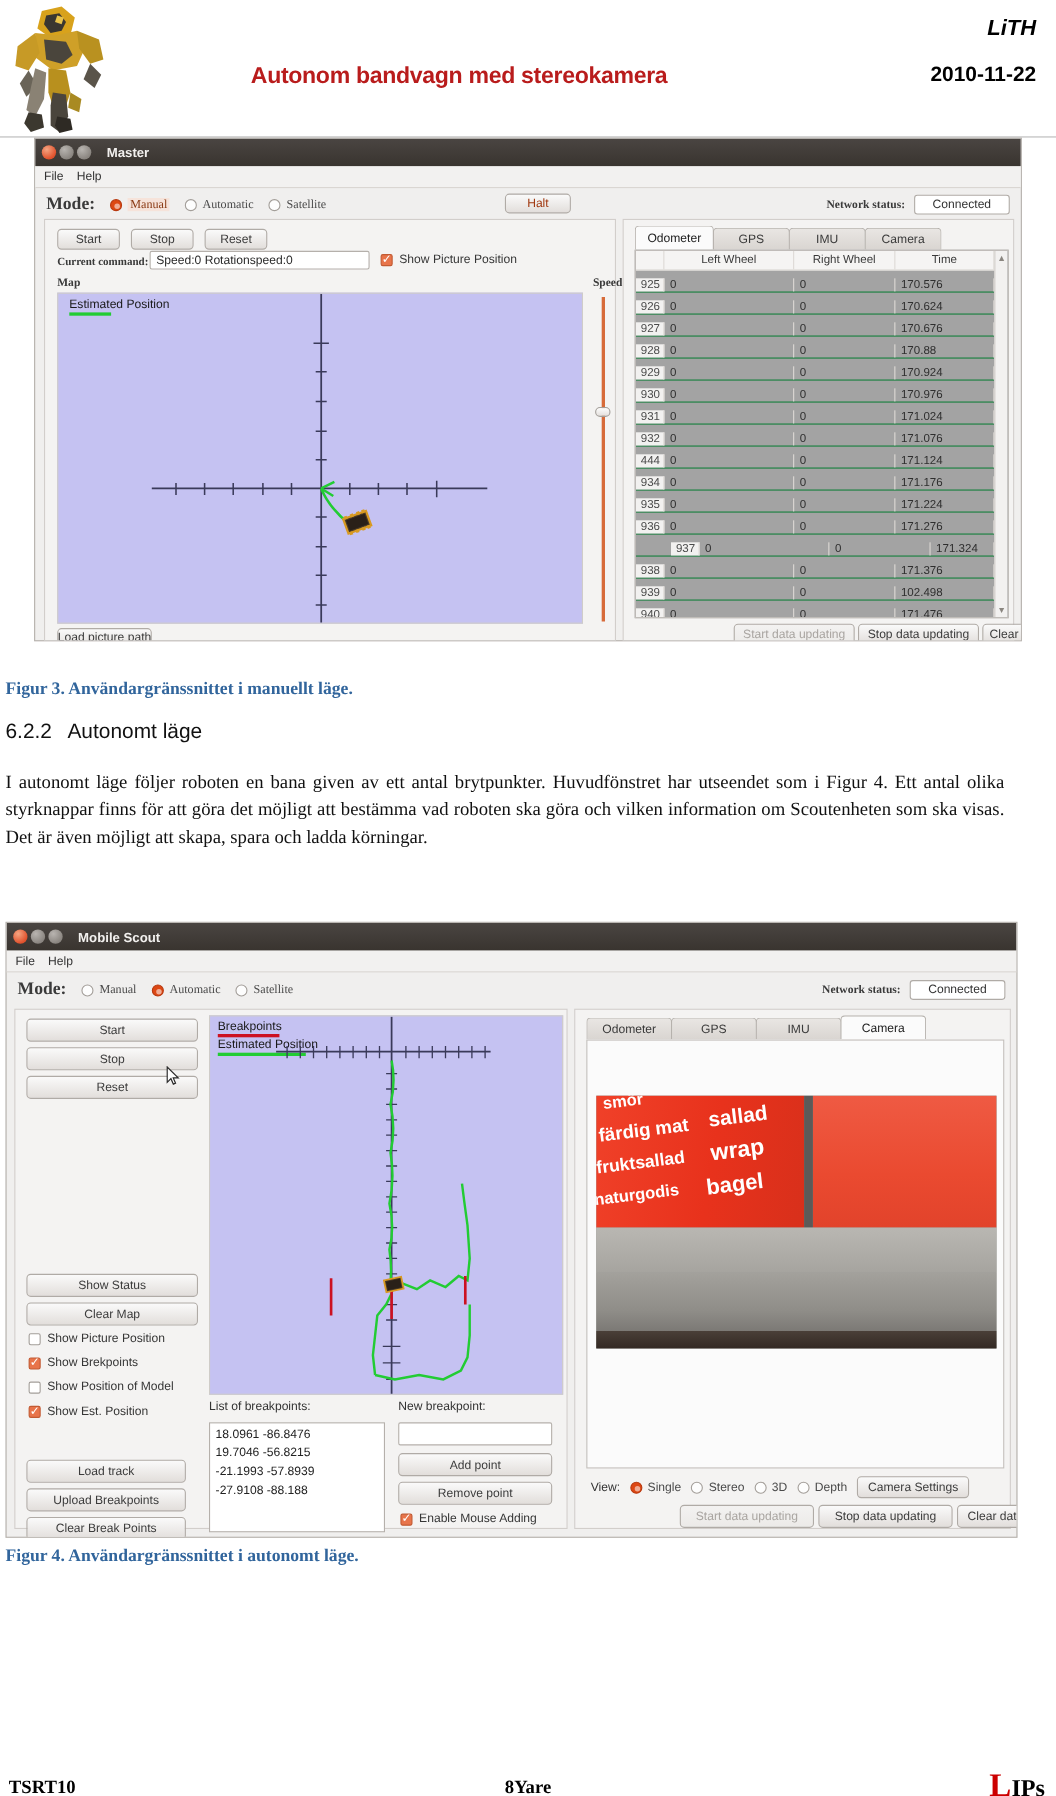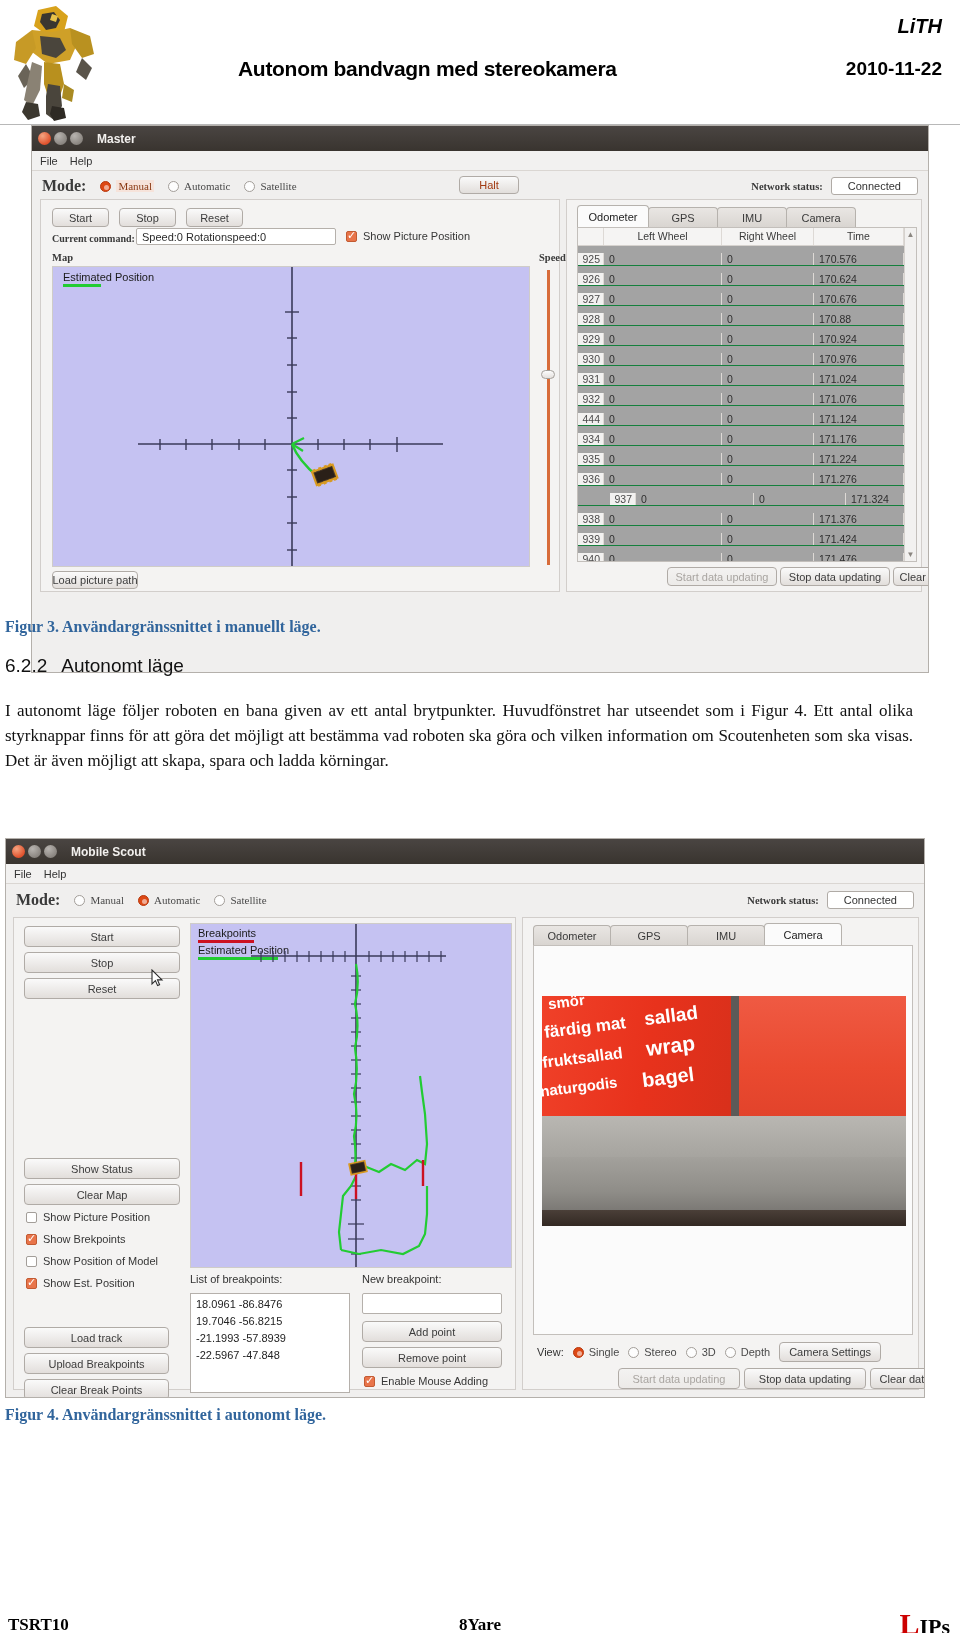--- a/index.html
+++ b/index.html
@@ -16,25 +16,25 @@
   .page-header {
     position:relative;
     height: 125px;
     border-bottom: 1px solid #b8b8b8;
   }
   .robot-logo {
     position:absolute; left:8px; top:2px;
     width:92px; height:120px;
   }
   .hdr-title {
-    position:absolute; left:238px; top:57px;
+    position:absolute; left:228px; top:57px;
     font-size:21px; font-weight:bold;
     font-family:"Liberation Sans", sans-serif;
     letter-spacing:-0.3px;
-    color:#000000;
+    color:#b91c1c;
   }
   .hdr-lith {
     position:absolute; right:18px; top:15px;
     font-size:20px; font-weight:bold; font-style:italic;
     font-family:"Liberation Sans", sans-serif;
     color:#000;
   }
   .hdr-date {
     position:absolute; right:18px; top:58px;
     font-size:19px; font-weight:bold;
@@ -318,21 +318,21 @@
       <path d="M18 100 L30 102 L32 114 L20 118 L14 110 Z" fill="#3c382f"></path>
       <path d="M44 104 L56 106 L58 116 L46 119 L42 112 Z" fill="#2e2a24"></path>
       <path d="M56 82 L66 88 L64 100 L54 96 Z" fill="#a98a22"></path>
     </g>
   </svg>
   <div class="hdr-title">Autonom bandvagn med stereokamera</div>
   <div class="hdr-lith">LiTH</div>
   <div class="hdr-date">2010-11-22</div>
 </div>
 
-<div class="win" style="left:31px; top:125px; width:898px; height:548px;">
+<div class="win" style="left:31px; top:125px; width:898px; height:458px;">
 
   <div class="titlebar">
     <div class="wbtns">
       <span class="wbtn close"></span>
       <span class="wbtn min"></span>
       <span class="wbtn max"></span>
     </div>
     <div class="wtitle">Master</div>
   </div>
 
@@ -537,21 +537,21 @@
           <div class="dt-row">
               <div class="idx" style="width:26px;">938</div>
               <div class="c" style="width:118px;">0</div>
               <div class="c" style="width:92px;">0</div>
               <div class="c" style="flex:1;">171.376</div>
             </div>
           <div class="dt-row">
               <div class="idx" style="width:26px;">939</div>
               <div class="c" style="width:118px;">0</div>
               <div class="c" style="width:92px;">0</div>
-              <div class="c" style="flex:1;">171.424</div>
+              <div class="c" style="flex:1;">102.498</div>
             </div>
           <div class="dt-row">
               <div class="idx" style="width:26px;">940</div>
               <div class="c" style="width:118px;">0</div>
               <div class="c" style="width:92px;">0</div>
               <div class="c" style="flex:1;">171.476</div>
             </div>
         </div>
       </div>
       <div class="vscroll">
@@ -710,21 +710,21 @@
           <rect x="1.6" y="1.6" width="12.8" height="7.8" fill="#2a2018"></rect>
         </g>
       </svg>
     </div>
 
     <div style="position:absolute; left:176px; top:355px; font-family:'Liberation Sans',sans-serif; font-size:11px; color:#333;">List of breakpoints:</div>
     <div style="position:absolute; left:176px; top:375px; width:160px; height:100px; background:#fff; border:1px solid #b5b0ab; padding:2px 5px;">
       <div style="font-family:'Liberation Sans',sans-serif; font-size:11px; color:#222; line-height:17px;">18.0961 -86.8476</div>
       <div style="font-family:'Liberation Sans',sans-serif; font-size:11px; color:#222; line-height:17px;">19.7046 -56.8215</div>
       <div style="font-family:'Liberation Sans',sans-serif; font-size:11px; color:#222; line-height:17px;">-21.1993 -57.8939</div>
-      <div style="font-family:'Liberation Sans',sans-serif; font-size:11px; color:#222; line-height:17px;">-22.5967 -47.848</div>
+      <div style="font-family:'Liberation Sans',sans-serif; font-size:11px; color:#222; line-height:17px;">-27.9108 -88.188</div>
     </div>
 
     <div style="position:absolute; left:348px; top:355px; font-family:'Liberation Sans',sans-serif; font-size:11px; color:#333;">New breakpoint:</div>
     <input class="tinput" style="position: absolute; left: 348px; top: 375px; width: 140px; height: 21px; border-radius: 2px;" placeholder="">
     <div class="btn" style="position:absolute; left:348px; top:403px; width:140px; height:21px;">Add point</div>
     <div class="btn" style="position:absolute; left:348px; top:429px; width:140px; height:21px;">Remove point</div>
     <div class="cbx" style="position:absolute; left:350px; top:457px;">
       <span class="cbox on"></span>
       <span class="cbx-lbl">Enable Mouse Adding</span>
     </div>

